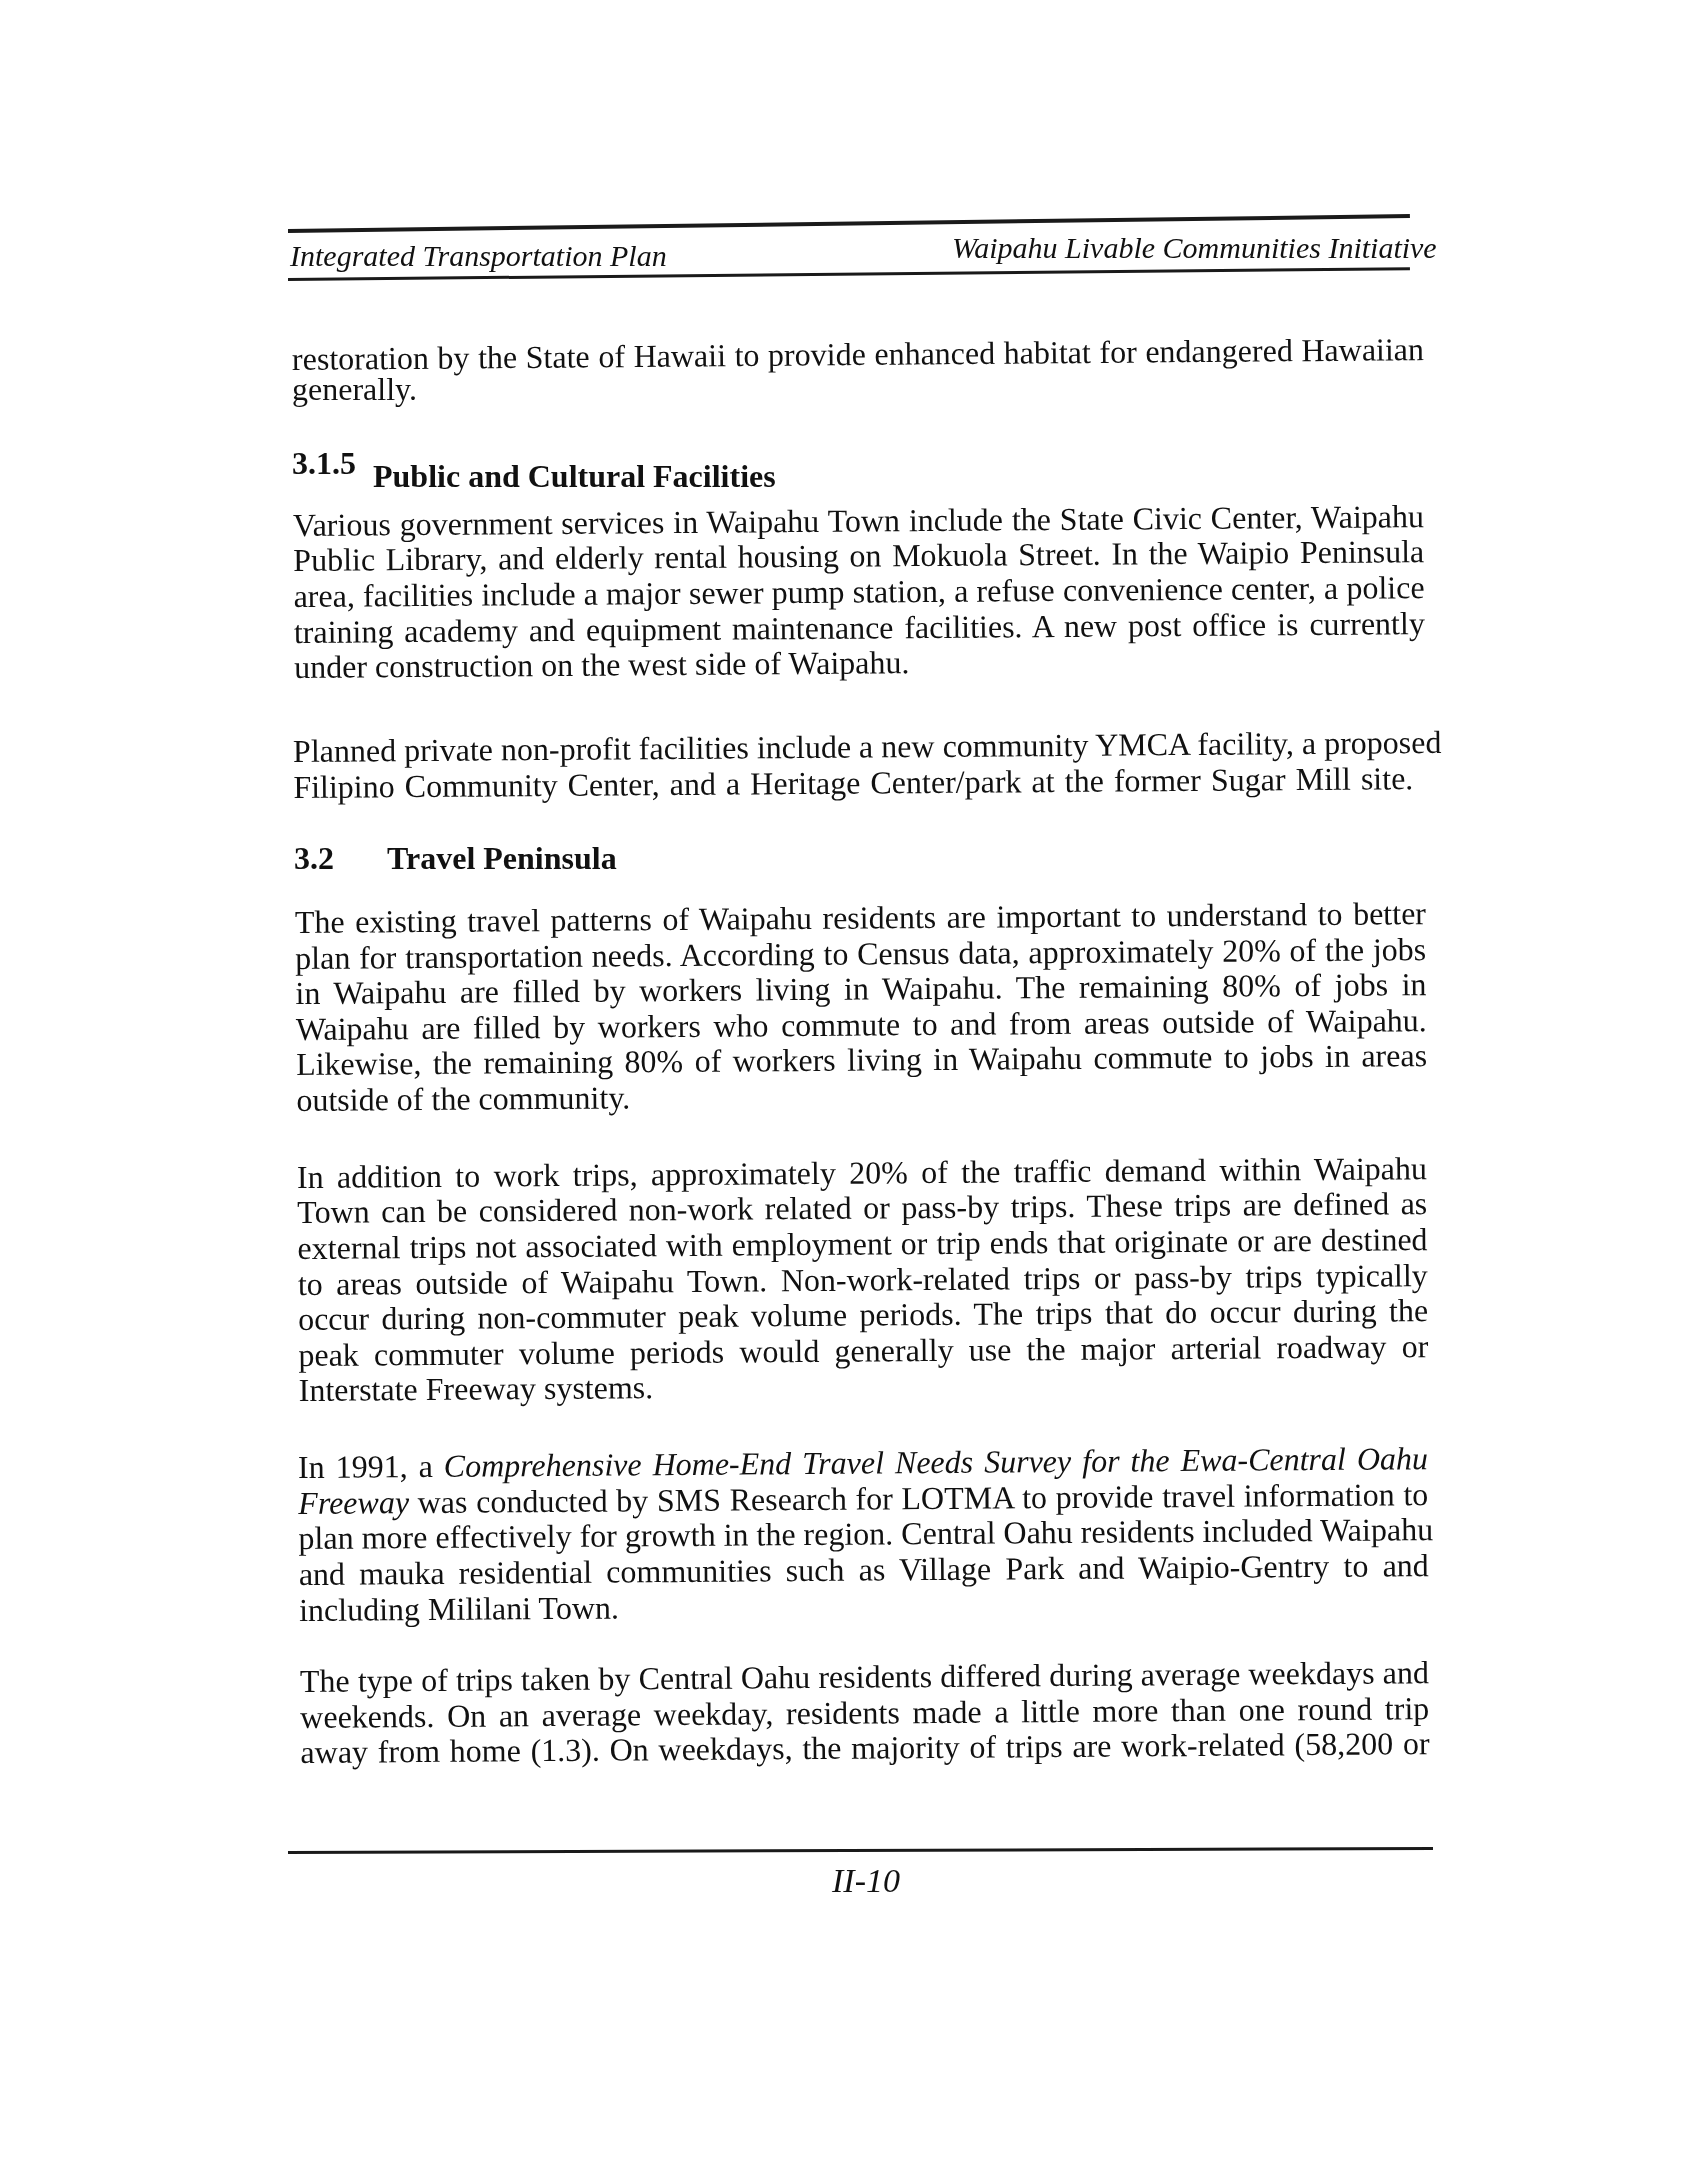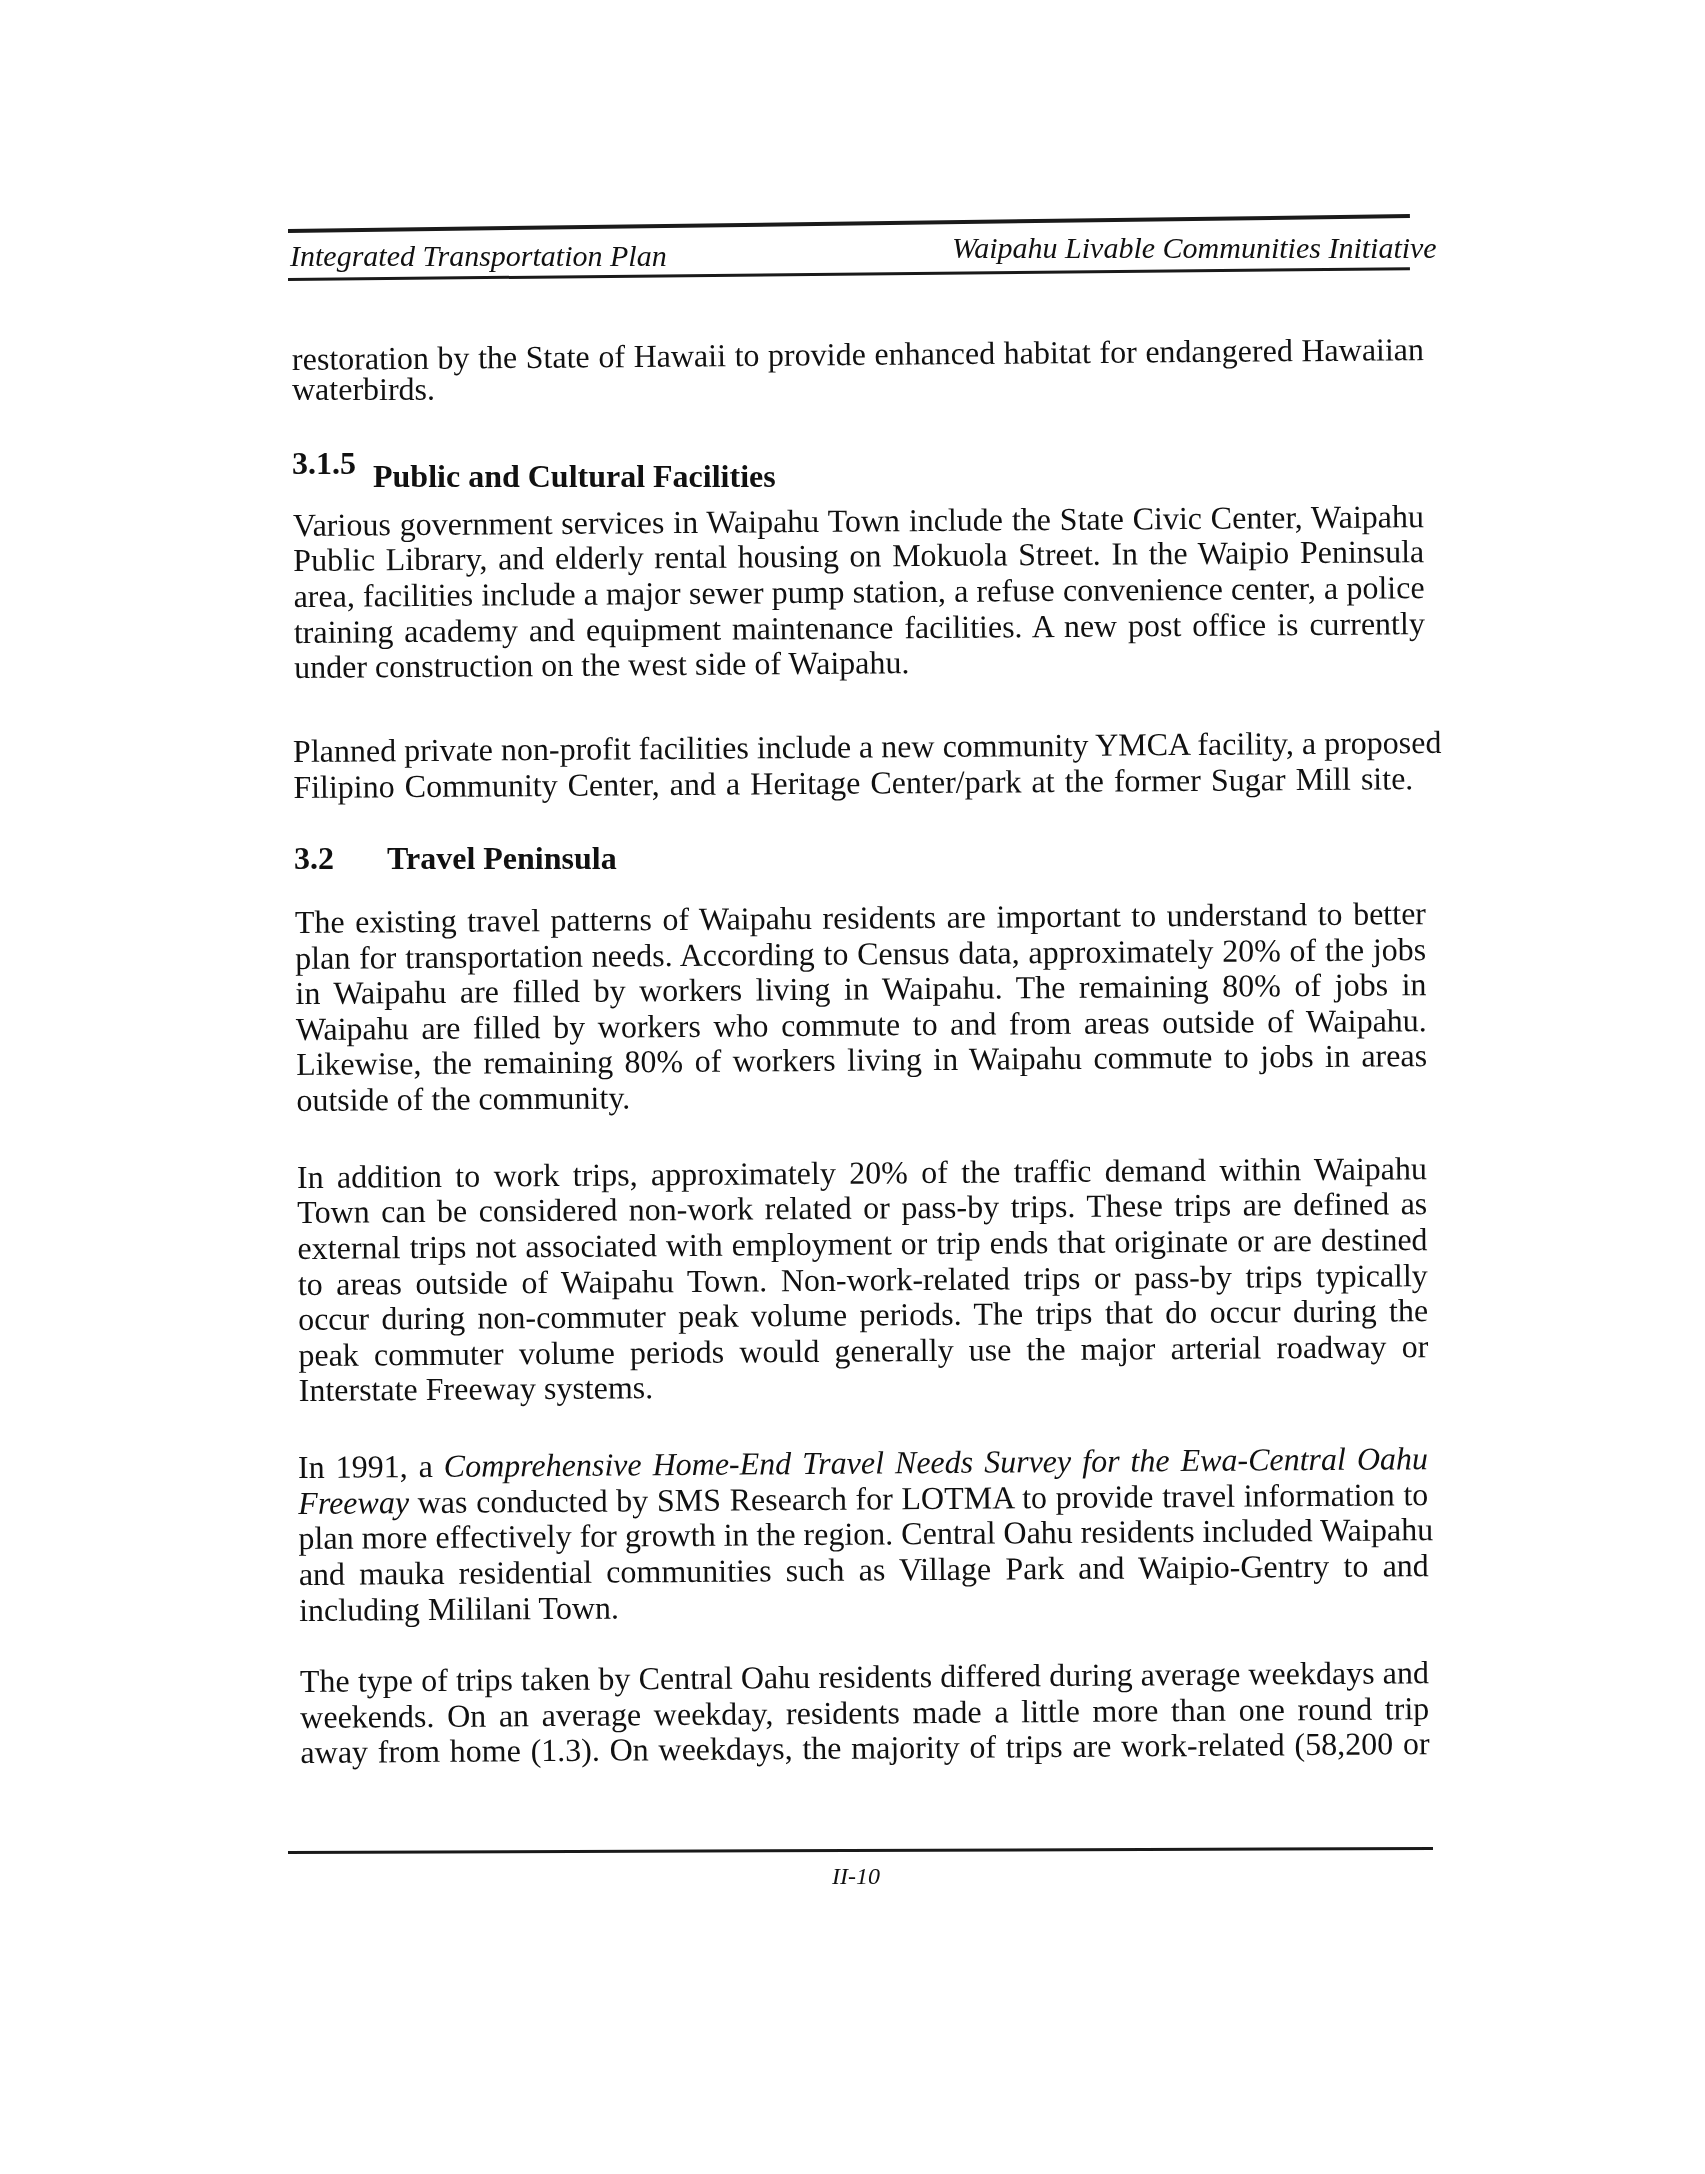--- a/index.html
+++ b/index.html
@@ -3,36 +3,36 @@
 <meta charset="utf-8">
 <style>
   html, body { margin: 0; padding: 0; background: #ffffff; }
   body { width: 1705px; height: 2175px; position: relative; overflow: hidden; color: #111; }
   .page { position: absolute; left: 0; top: 0; width: 1705px; height: 2175px; background: #fff; }
   .rule { position: absolute; height: 3.7px; background: #1a1a1a; transform-origin: left center; }
   .hdr { position: absolute; font-family: "Liberation Serif", "DejaVu Serif", serif; font-style: italic; font-size: 30px; line-height: 1; white-space: nowrap; }
   .line { position: absolute; font-family: "Liberation Serif", "DejaVu Serif", serif; font-size: 32px; line-height: 1; white-space: nowrap; text-align: justify; text-align-last: justify; }
   .line.last { text-align-last: left; }
   .heading { position: absolute; font-family: "Liberation Serif", "DejaVu Serif", serif; font-weight: bold; font-size: 32px; line-height: 1; white-space: nowrap; }
-  .pagenum { position: absolute; font-family: "Liberation Serif", "DejaVu Serif", serif; font-style: italic; font-size: 24px; line-height: 1; }
+  .pagenum { position: absolute; font-family: "Liberation Serif", "DejaVu Serif", serif; font-style: italic; font-size: 34px; line-height: 1; }
   em { font-style: italic; }
 </style>
 </head>
 <body>
 
 <div class="page">
 
   <div class="rule" style="left:288px; top:229px; width:1122px; transform:rotate(-0.76deg);"></div>
   <div class="hdr" style="left:290px; top:241px;">Integrated Transportation Plan</div>
   <div class="hdr" style="left:952px; top:233px;">Waipahu Livable Communities Initiative</div>
   <div class="rule" style="left:288px; top:278px; width:1122px; transform:rotate(-0.55deg); height:2.8px;"></div>
 
   <div>
     <div class="line" style="left:292px; top:338px; width:1132px; transform:rotate(-0.5deg);">restoration by the State of Hawaii to provide enhanced habitat for endangered Hawaiian</div>
-    <div class="line last" style="left:292px; top:373px; width:1132px;">waterbirds.</div>
+    <div class="line last" style="left:292px; top:373px; width:1132px;">generally.</div>
   </div>
 
   <div>
     <span class="heading" style="left:292px; top:447px;">3.1.5</span>
     <span class="heading" style="left:373px; top:460px;">Public and Cultural Facilities</span>
   </div>
 
   <div style="position:absolute; left:0; top:0; transform:rotate(-0.45deg); transform-origin:292px 525px;">
     <div class="line" style="left:293px; top:509px; width:1131px;">Various government services in Waipahu Town include the State Civic Center, Waipahu</div>
     <div class="line" style="left:293px; top:544px; width:1131px;">Public Library, and elderly rental housing on Mokuola Street.  In the Waipio Peninsula</div>

